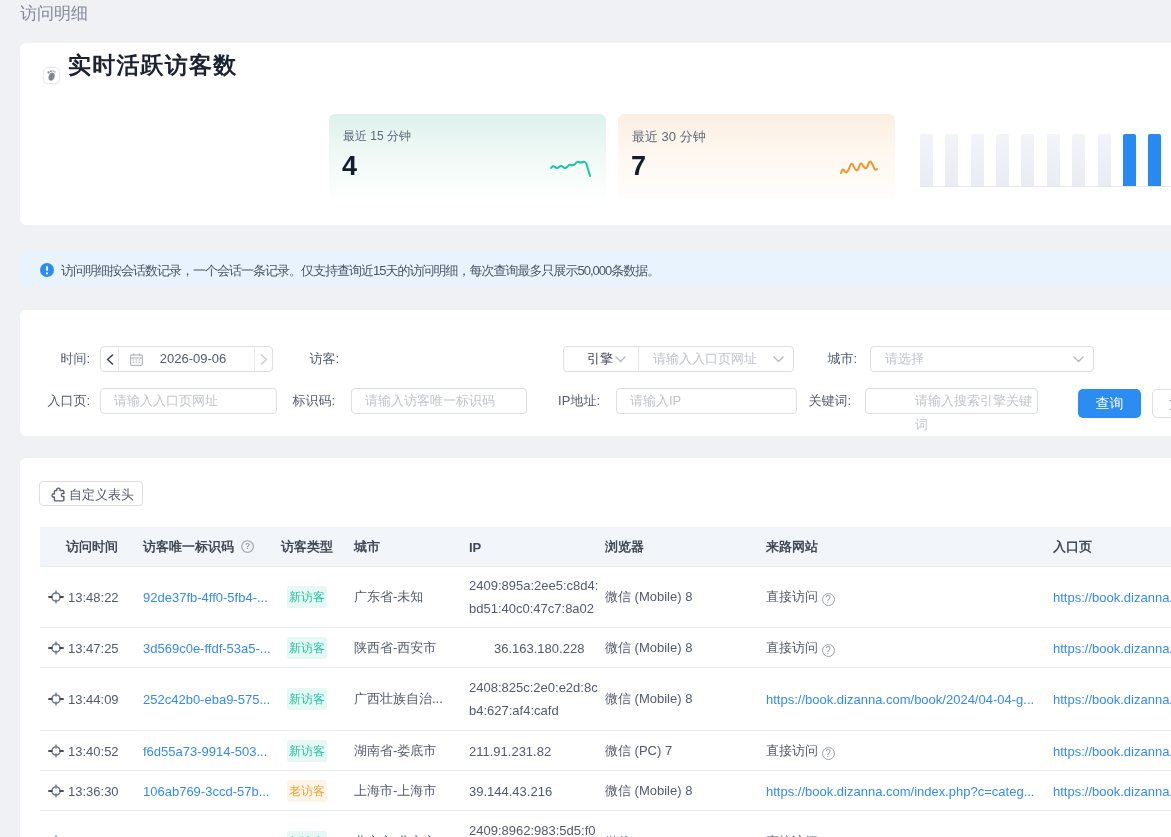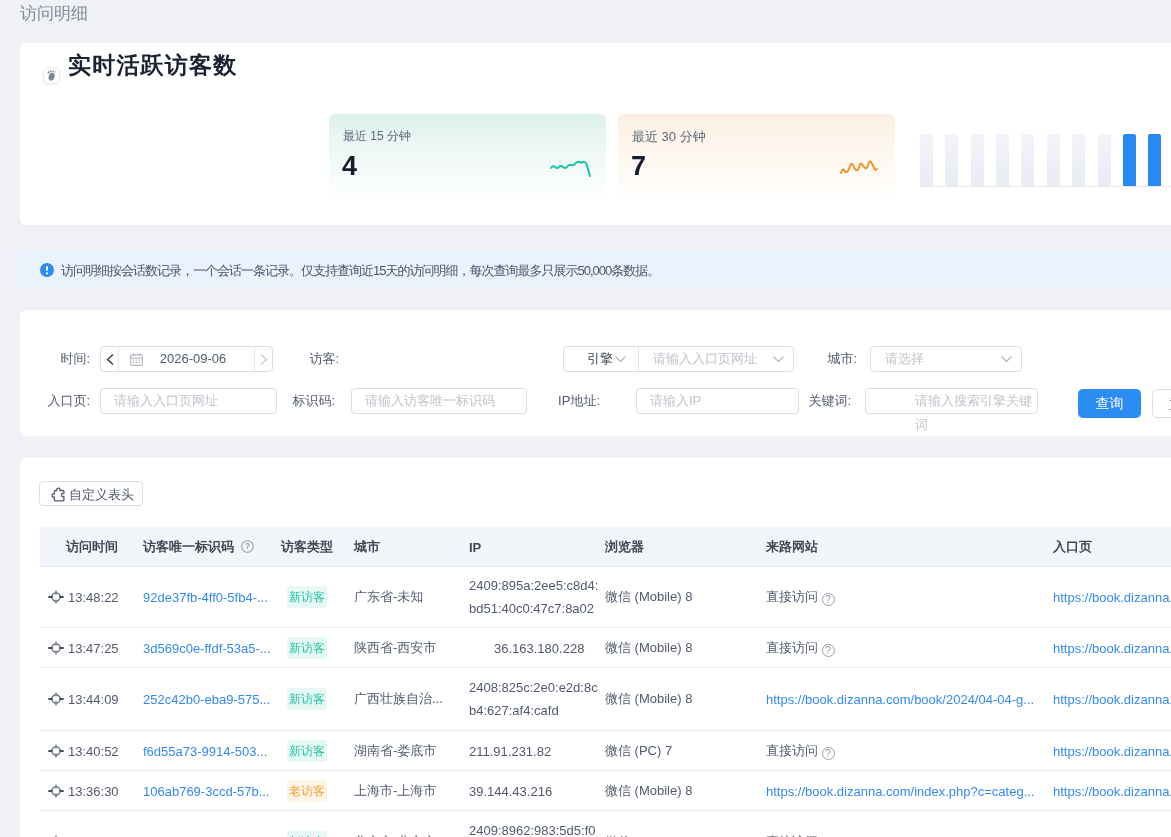--- a/index.html
+++ b/index.html
@@ -124,39 +124,39 @@
     </div>
     <div style="position:absolute;left:75px;top:0;right:0;height:24px;">
       <div class="ph" style="margin-left:14px;">请输入入口页网址</div>
       <svg class="chev" style="top:9px;" width="11" height="7" viewBox="0 0 11 7">
           <polyline points="1,1 5.5,5.5 10,1" fill="none" stroke="#b6bac2" stroke-width="1.4" stroke-linecap="round" stroke-linejoin="round"></polyline>
         </svg>
     </div>
   </div>
 
   <div class="lbl" style="left:767px;top:36px;width:70px;">城市:</div>
-  <div class="inp" style="left:850px;top:36px;width:152px;">
+  <div class="inp" style="left:850px;top:36px;width:224px;">
     <div class="ph" style="margin-left:14px;">请选择</div>
     <svg class="chev" width="11" height="7" viewBox="0 0 11 7">
         <polyline points="1,1 5.5,5.5 10,1" fill="none" stroke="#b6bac2" stroke-width="1.4" stroke-linecap="round" stroke-linejoin="round"></polyline>
       </svg>
   </div>
 
   <div class="lbl" style="left:0px;top:78px;width:70px;">入口页:</div>
   <div class="inp" style="left:80px;top:78px;width:177px;">
       <div class="ph" style="margin-left:13px;">请输入入口页网址</div>
     </div>
 
   <div class="lbl" style="left:245px;top:78px;width:70px;">标识码:</div>
   <div class="inp" style="left:331px;top:78px;width:176px;">
       <div class="ph" style="margin-left:13px;">请输入访客唯一标识码</div>
     </div>
 
   <div class="lbl" style="left:510px;top:78px;width:70px;">IP地址:</div>
-  <div class="inp" style="left:616px;top:78px;width:163px;">
+  <div class="inp" style="left:596px;top:78px;width:181px;">
       <div class="ph" style="margin-left:13px;">请输入IP</div>
     </div>
 
   <div class="lbl" style="left:761px;top:78px;width:70px;">关键词:</div>
   <div class="inp" style="left:845px;top:78px;width:173px;padding-left:36px;">
       <div class="ph" style="margin-left:13px;">请输入搜索引擎关键词</div>
     </div>
 
   <div class="abs" style="left:1058px;top:79px;width:63px;height:29px;background:#2b8cf2;border-radius:5px;color:#fff;font-size:14px;text-align:center;line-height:29px;">查询</div>
   <div class="abs" style="left:1132px;top:79px;width:63px;height:29px;background:#fff;border:1px solid #dcdee2;border-radius:5px;color:#515a6e;font-size:14px;text-align:center;line-height:29px;">重置</div>

